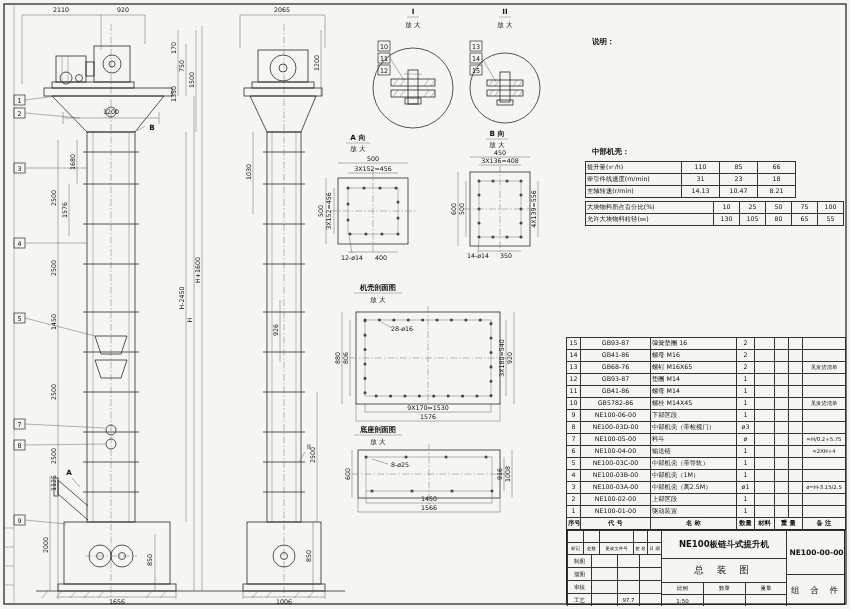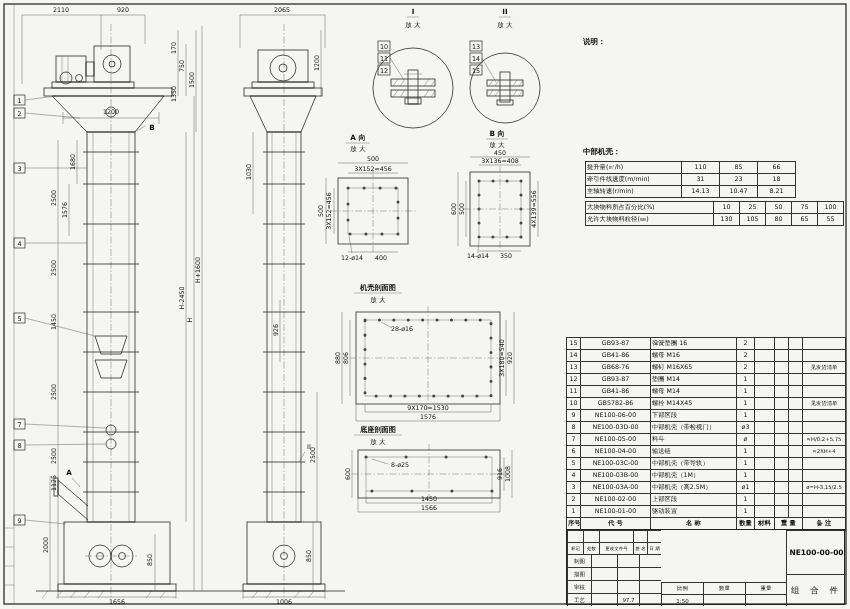--- a/index.html
+++ b/index.html
@@ -10,21 +10,21 @@
   #dwg .cl{stroke:#777;stroke-width:.5;stroke-dasharray:7 2 1.5 2;}
   #dwg .th{stroke:#555;stroke-width:.4;}
   #dwg .cb{stroke-width:.7;}
   #dwg .hole{stroke:#444;stroke-width:3;stroke-linecap:round;}
   #dwg text{stroke:none;fill:#111;font-family:"DejaVu Sans",sans-serif;}
   #dwg .d{font-size:6.3px;text-anchor:middle;}
   #dwg .cap{font-size:7.2px;font-weight:bold;text-anchor:middle;}
   #dwg .sub{font-size:6.6px;text-anchor:middle;}
   #dwg .co{font-size:6.4px;text-anchor:middle;}
   .overlay{position:absolute;color:#111;}
-  .nt{font:bold 7.5px/12px "DejaVu Sans",sans-serif;}
+  .nt{font:bold 7.5px/12px "DejaVu Sans",sans-serif;margin-left:9px;}
   .nl{font:7px/10.5px "DejaVu Sans",sans-serif;white-space:pre;}
   .st{border-collapse:collapse;table-layout:fixed;margin:3px 0 3px 2px;font:6.3px/1 "DejaVu Sans",sans-serif;color:#111;}
   .st td{border:.7px solid #333;height:11px;text-align:center;padding:0 1px;overflow:hidden;white-space:nowrap;}
   .st td.lab{text-align:left;}
   .bomt{position:absolute;left:566px;top:337px;width:279px;border-collapse:collapse;table-layout:fixed;font:6.3px/1 "DejaVu Sans",sans-serif;color:#111;}
   .bomt td{border:.7px solid #333;height:11px;padding:0 1px;text-align:center;overflow:hidden;white-space:nowrap;}
   .bomt td.nm{text-align:left;}
   .bomt td.rmk{font-size:5.3px;}
   .bomt tr.bh td{font-weight:bold;}
   .tblock{position:absolute;left:566px;top:529px;width:279px;height:76px;border:1.2px solid #222;box-sizing:border-box;}
@@ -549,20 +549,22 @@
   <div class="tc" style="left:72px;top:37px;width:22px;height:13px"></div>
   <div class="tc" style="left:0;top:50px;width:24px;height:13px">审核</div>
   <div class="tc" style="left:24px;top:50px;width:26px;height:13px"></div>
   <div class="tc" style="left:50px;top:50px;width:22px;height:13px"></div>
   <div class="tc" style="left:72px;top:50px;width:22px;height:13px"></div>
   <div class="tc" style="left:0;top:63px;width:24px;height:13px">工艺</div>
   <div class="tc" style="left:24px;top:63px;width:26px;height:13px"></div>
   <div class="tc" style="left:50px;top:63px;width:22px;height:13px">97.7</div>
   <div class="tc" style="left:72px;top:63px;width:22px;height:13px"></div>
 
+  <div class="tc big" style="left:94px;top:0;width:125px;height:28px">NE100板链斗式提升机</div>
+  <div class="tc sheetn" style="left:94px;top:28px;width:125px;height:24px">总 装 图</div>
   <div class="tc" style="left:94px;top:52px;width:42px;height:12px">比例</div>
   <div class="tc" style="left:136px;top:52px;width:42px;height:12px">数量</div>
   <div class="tc" style="left:178px;top:52px;width:41px;height:12px">重量</div>
   <div class="tc" style="left:94px;top:64px;width:42px;height:12px">1:50</div>
   <div class="tc" style="left:136px;top:64px;width:42px;height:12px"></div>
   <div class="tc" style="left:178px;top:64px;width:41px;height:12px"></div>
 
   <div class="tc dno" style="left:219px;top:0;width:60px;height:44px">NE100-00-00</div>
   <div class="tc typ" style="left:219px;top:44px;width:60px;height:32px">组 合 件</div>
 </div>

